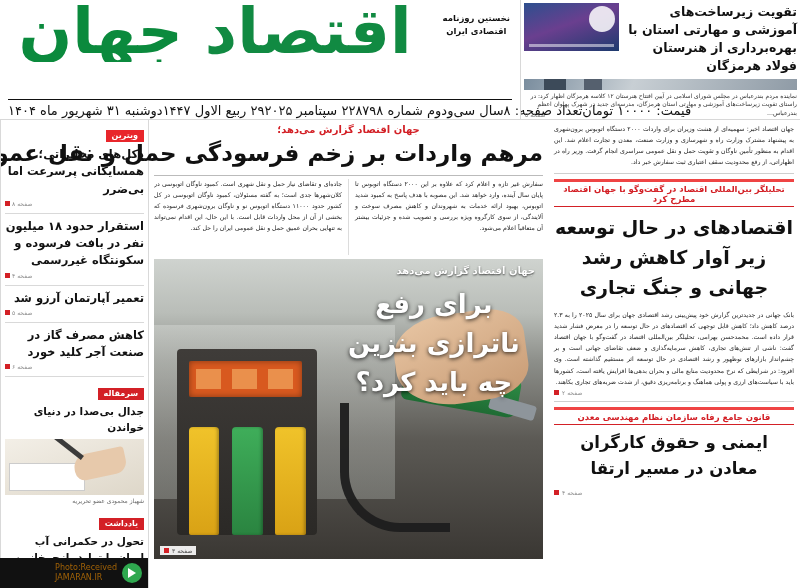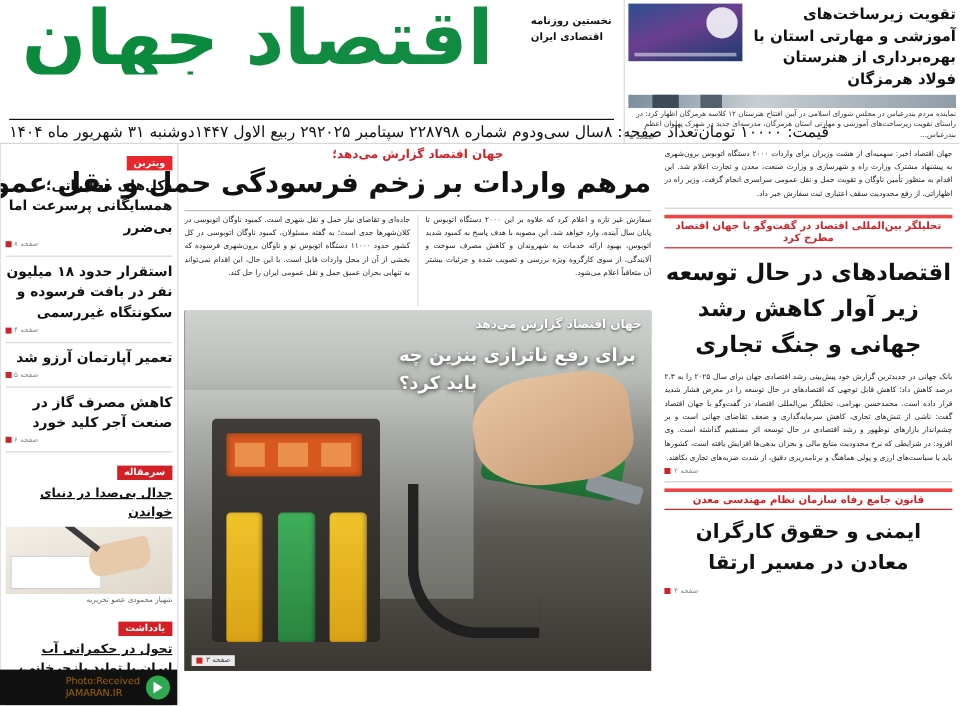--- a/index.html
+++ b/index.html
@@ -38,21 +38,21 @@
     width: 520px;
     height: 120px;
     position: relative;
     box-sizing: border-box;
     padding: 4px 8px 0 8px;
   }
   .masthead-sub {
     position: absolute;
     top: 12px;
     right: 10px;
-    text-align: left;
+    text-align: center;
     font-size: 8.5px;
     color: #111;
     line-height: 1.5;
     font-weight: bold;
   }
   .masthead-logo {
     position: absolute;
     top: 2px;
     left: 10px;
     right: 100px;
@@ -206,21 +206,21 @@
   }
   .kicker.dark { background: #d32026; }
   .sb-item { margin-bottom: 6px; }
   .sb-head {
     font-size: 11.5px;
     font-weight: bold;
     color: #111;
     line-height: 1.5;
     margin: 1px 0 2px 0;
   }
-  .sb-head.sm { font-size: 10.5px; text-decoration: underline; }
+  .sb-head.sm { font-size: 10.5px; }
   .sb-sep {
     border: 0;
     border-top: 1px solid #d9d9d9;
     margin: 4px 0;
   }
   .pagebadge {
     display: flex;
     flex-direction: row-reverse;
     align-items: center;
     gap: 2px;
@@ -442,24 +442,24 @@
     font-size: 10px;
     font-weight: bold;
     text-shadow: 0 1px 2px rgba(0,0,0,.7);
   }
   .ph-overlay-title {
     position: absolute;
     top: 26px;
     right: 8px;
     width: 52%;
     color: #fff;
-    font-size: 15px;
+    font-size: 26px;
     font-weight: bold;
     line-height: 1.5;
-    text-align: left;
+    text-align: center;
     text-shadow: 0 1px 4px rgba(0,0,0,.85);
   }
   .ph-pagebadge {
     position: absolute;
     bottom: 4px;
     left: 6px;
     background: rgba(255,255,255,.9);
     color: #444;
     font-size: 6px;
     padding: 1px 4px;

